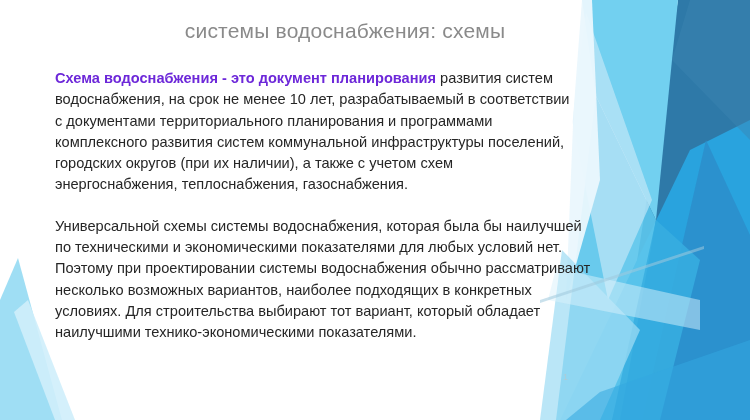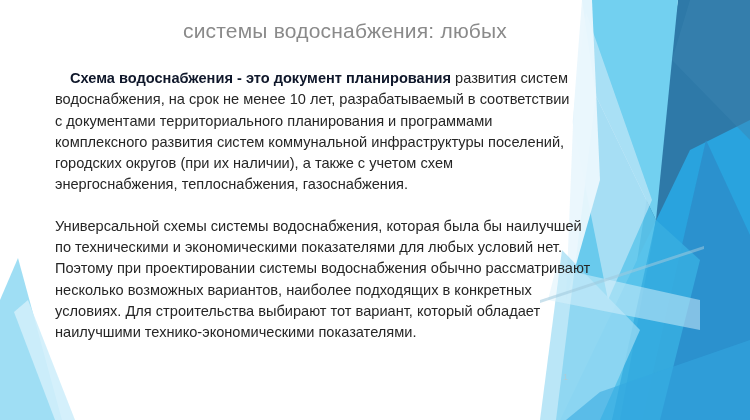--- a/index.html
+++ b/index.html
@@ -48,22 +48,21 @@
     line-height: 1.46;
     color: #262626;
     margin: 0 0 20px 0;
     text-align: left;
   }
   .para.p2 {
     width: 540px;
   }
   .lead {
     font-weight: bold;
-    color: #0f172a;
-    margin-left: 15px;
+    color: #6d28d9;
   }
   .slide-number {
     position: absolute;
     left: 563px;
     top: 372px;
     font-size: 9px;
     color: #b9c7cc;
     opacity: 0.75;
   }
 </style>
@@ -99,21 +98,21 @@
 
     <polygon points="556,268 700,300 700,330 548,300" fill="#d9f1fb" opacity="0.5"></polygon>
 
     <polygon points="540,300 704,246 704,249 540,303" fill="#9fc9dd" opacity="0.55"></polygon>
 
     <polygon points="690,0 750,0 750,140 672,60" fill="#3b86b2" opacity="0.45"></polygon>
 
     <polygon points="600,392 750,340 750,420 566,420" fill="#33a8e0" opacity="0.55"></polygon>
   </svg>
 
-  <div class="slide-title">системы водоснабжения: любых</div>
+  <div class="slide-title">системы водоснабжения: схемы</div>
 
   <div class="body-block">
     <p class="para p1"><span class="lead">Схема водоснабжения - это документ планирования</span><span> развития систем водоснабжения, на срок не менее 10 лет, разрабатываемый в соответствии с документами территориального планирования и программами комплексного развития систем коммунальной инфраструктуры поселений, городских округов (при их наличии), а также с учетом схем  энергоснабжения, теплоснабжения, газоснабжения.</span></p>
 
     <p class="para p2"><span>Универсальной схемы системы водоснабжения, которая была бы наилучшей по техническими и экономическими показателями для любых условий нет. Поэтому при проектировании системы водоснабжения обычно рассматривают несколько возможных вариантов, наиболее подходящих в конкретных условиях. Для строительства выбирают тот вариант, который обладает наилучшими технико-экономическими показателями.</span></p>
   </div>
 
   <div class="slide-number">1</div>
 
 </div>

